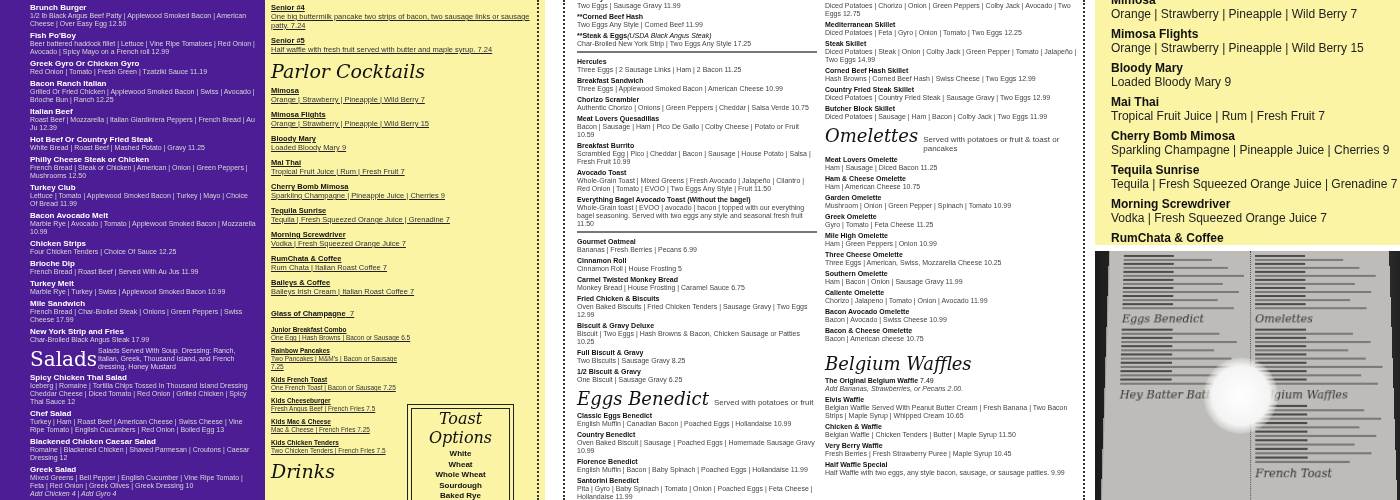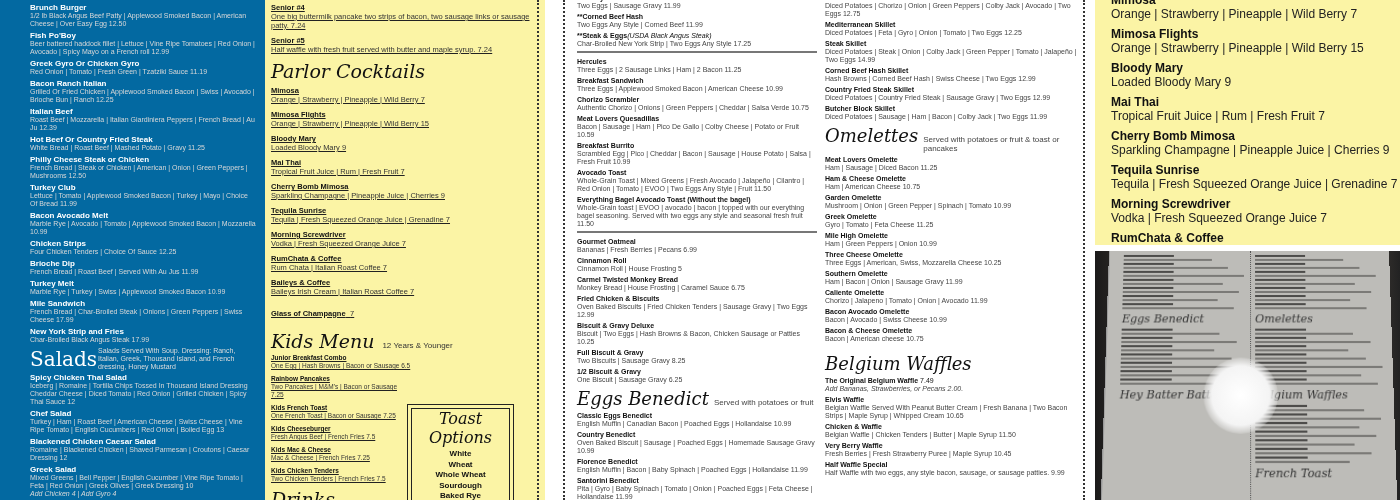--- a/index.html
+++ b/index.html
@@ -2,21 +2,21 @@
 <html><head>
 <meta charset="utf-8">
 <style>
   * { box-sizing: border-box; margin: 0; padding: 0; }
   html, body { width: 1400px; height: 500px; overflow: hidden; background: #fff; }
   body { font-family: "Liberation Sans", "DejaVu Sans", sans-serif; position: relative; }
 
   .panel { position: absolute; top: 0; height: 500px; overflow: hidden; }
 
   
-  #p-black { left: 0; width: 265px; background: #0369a1; color: #fff; padding: 3px 8px 0 30px; }
+  #p-black { left: 0; width: 265px; background: #4c1d95; color: #fff; padding: 3px 8px 0 30px; }
   #p-black .item { margin-bottom: 3px; }
   #p-black .name { font-weight: bold; font-size: 8px; line-height: 9px; color: #fff; }
   #p-black .desc { font-size: 7px; line-height: 8px; color: #d8d8d8; }
   #p-black .desc.it { font-style: italic; }
   #p-black .sec-head { display: flex; align-items: center; margin: 3px 0 2px; }
   #p-black .script { font-family: "DejaVu Serif", serif; font-size: 20px; color: #fff; width: 68px; }
   #p-black .sec-note { font-size: 7px; line-height: 8px; color: #ddd; flex: 1; }
 
   
   #p-yellow { left: 265px; width: 280px; background: #fbf4a5; color: #222; padding: 3px 10px 0 6px; }
@@ -208,24 +208,20 @@
       </div>
       <div class="item">
         <div class="name"><span>Baileys &amp; Coffee</span></div>
         <div class="desc">Baileys Irish Cream | Italian Roast Coffee 7</div>
       </div>
     </div>
   <div class="item">
     <span class="name">Glass of Champagne</span>
     <span class="desc inline-price">7</span>
   </div>
-  <div class="kids-head">
-    <span class="script">Kids Menu</span>
-    <span class="kids-note">12 Years &amp; Younger</span>
-  </div>
   <div id="yellow-kids" class="kids-list">
       <div class="item">
         <div class="name"><span>Junior Breakfast Combo</span></div>
         <div class="desc">One Egg | Hash Browns | Bacon or Sausage 6.5</div>
       </div>
       <div class="item">
         <div class="name"><span>Rainbow Pancakes</span></div>
         <div class="desc">Two Pancakes | M&amp;M's | Bacon or Sausage 7.25</div>
       </div>
       <div class="item">

